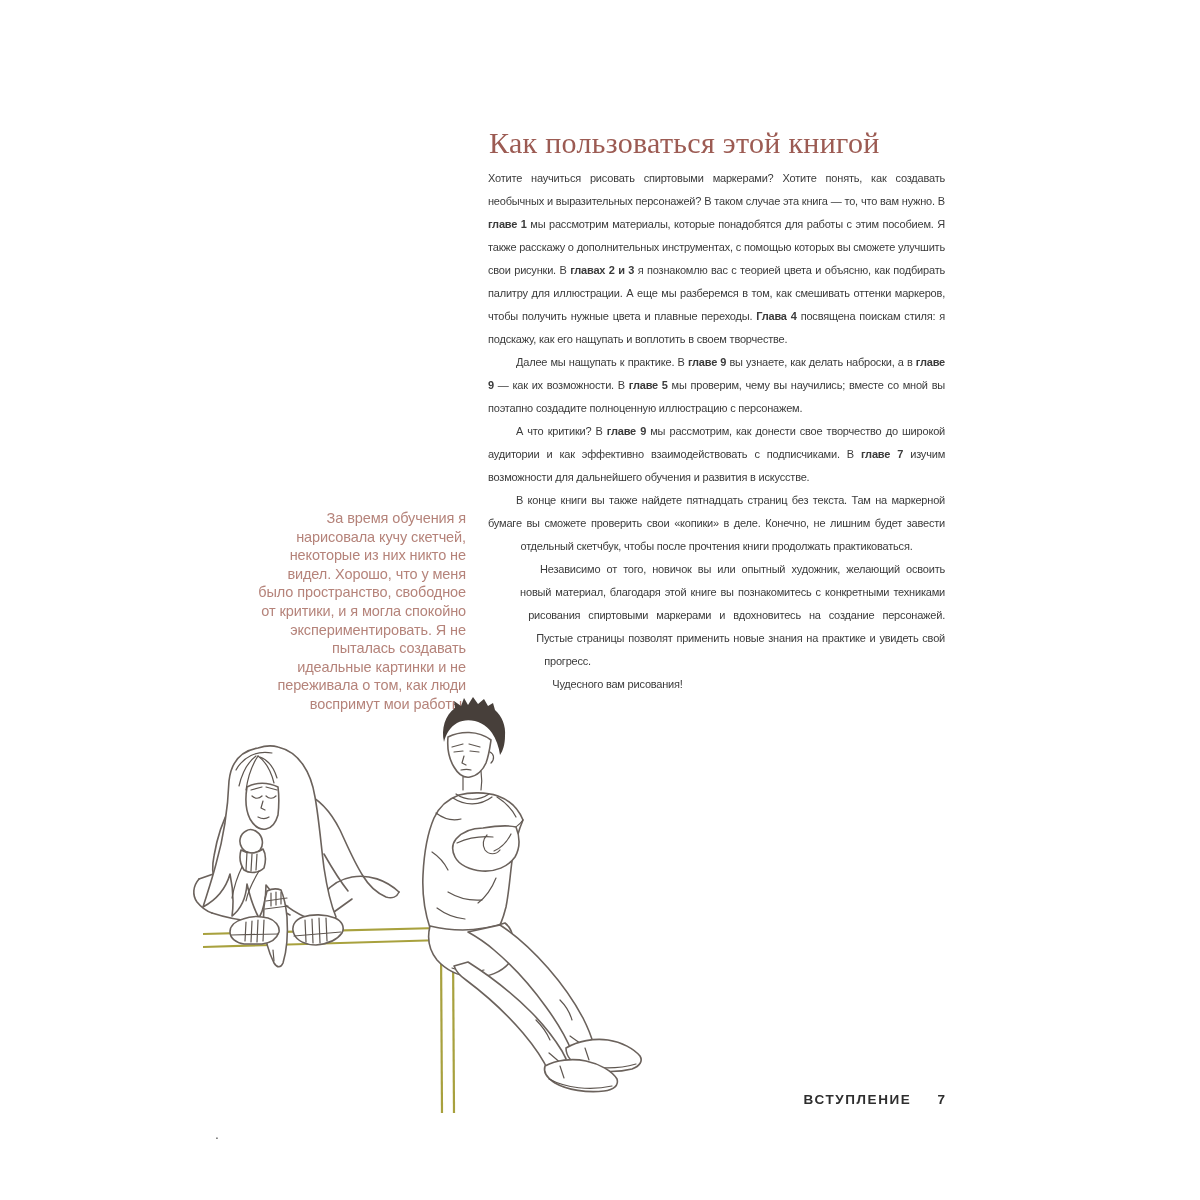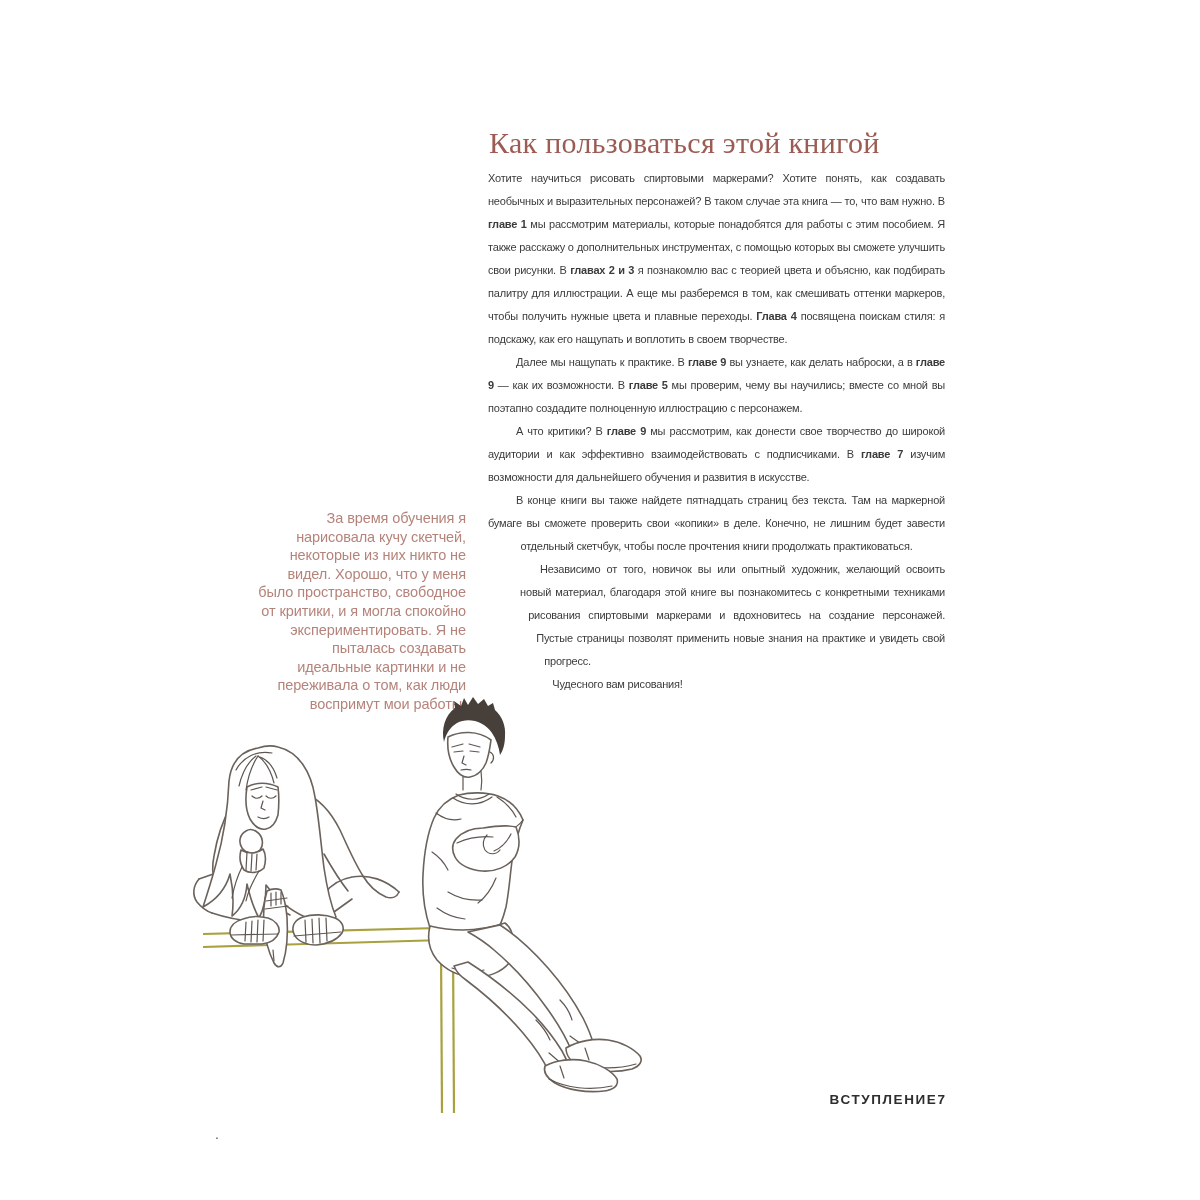--- a/index.html
+++ b/index.html
@@ -25,21 +25,21 @@
     float:left;width:72px;height:160px;
     shape-outside:polygon(0 0,16px 0,72px 100%,0 100%);
   }
   .quote{
     position:absolute;left:254px;top:509px;width:212px;margin:0;
     text-align:right;font-size:14.5px;line-height:18.6px;letter-spacing:-0.1px;
     color:var(--c-quote,#b5837a);
   }
   .footer{
     position:absolute;left:488px;top:1092px;width:457px;
-    display:flex;justify-content:flex-end;align-items:baseline;
+    display:flex;justify-content:flex-end;align-items:baseline;gap:26px;
     font-size:13.5px;font-weight:700;color:#2e2e2e;
   }
   .footer .section{letter-spacing:1.6px;}
   .illustration{position:absolute;left:180px;top:688px;}
   .illustration .ln{fill:none;stroke:var(--c-figure,#6b625c);stroke-width:1.6;stroke-linecap:round;stroke-linejoin:round;}
   .illustration .fl{fill:#ffffff;stroke:var(--c-figure,#6b625c);stroke-width:1.6;stroke-linecap:round;stroke-linejoin:round;}
   .illustration .dt{fill:none;stroke:#5e5650;stroke-width:1.2;stroke-linecap:round;stroke-linejoin:round;}
   .illustration .tb{fill:none;stroke:var(--c-table,#a8a13e);stroke-width:2.2;stroke-linecap:butt;}
   .stray{position:absolute;left:215px;top:1126px;font-size:14px;color:#555;}
 </style>

